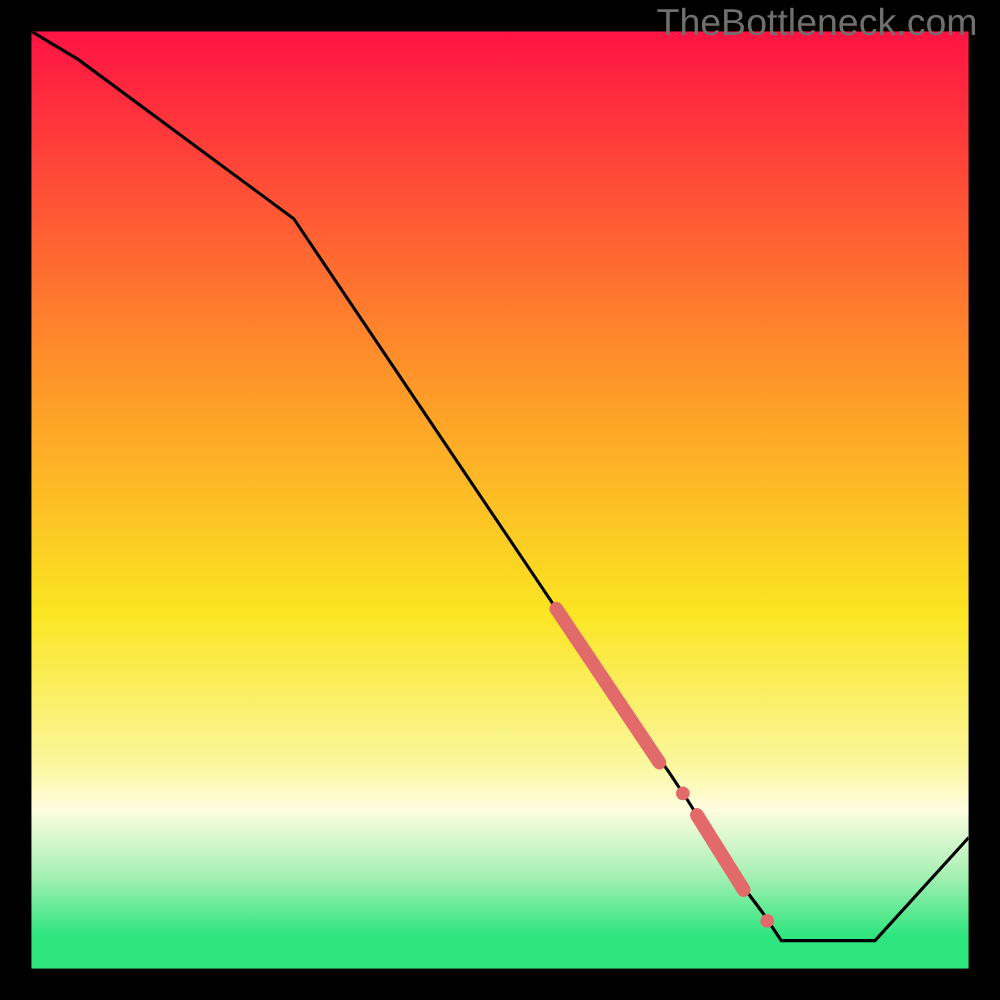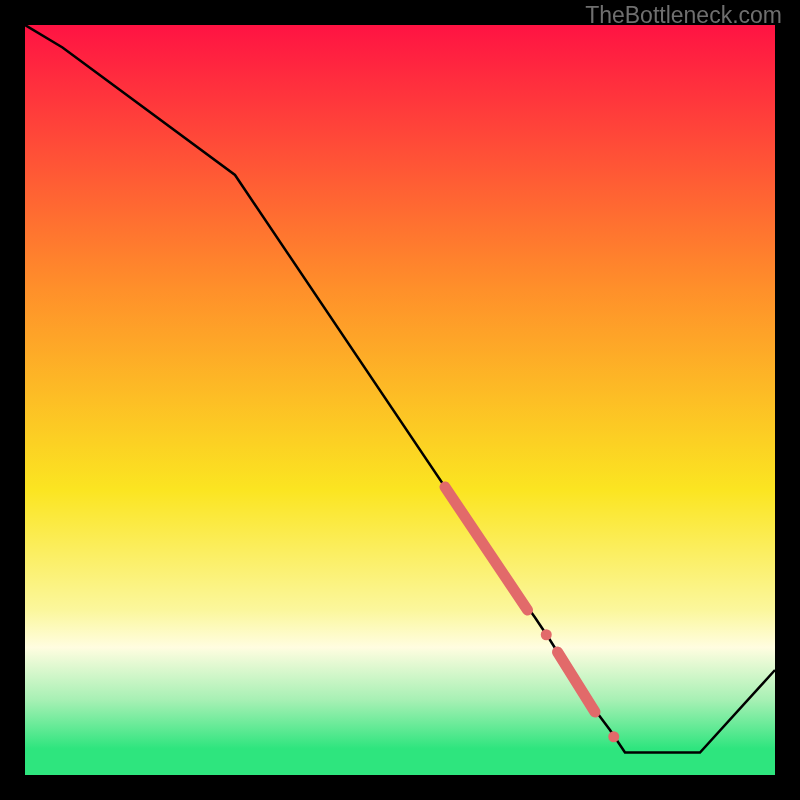--- a/index.html
+++ b/index.html
@@ -23,21 +23,21 @@
     top: 25px;
     left: 25px;
     width: 750px;
     height: 750px;
   }
   .watermark {
     position: absolute;
     top: 2px;
     right: 18px;
     color: #6f6f6f;
-    font-size: 23px;
+    font-size: 30px;
     font-weight: 400;
     letter-spacing: 0px;
     margin-left: 24px;
   }
 </style>
 </head>
 <body>
 
 <div class="frame">
   <svg class="plot" viewBox="0 0 750 750" width="750" height="750" preserveAspectRatio="none">

